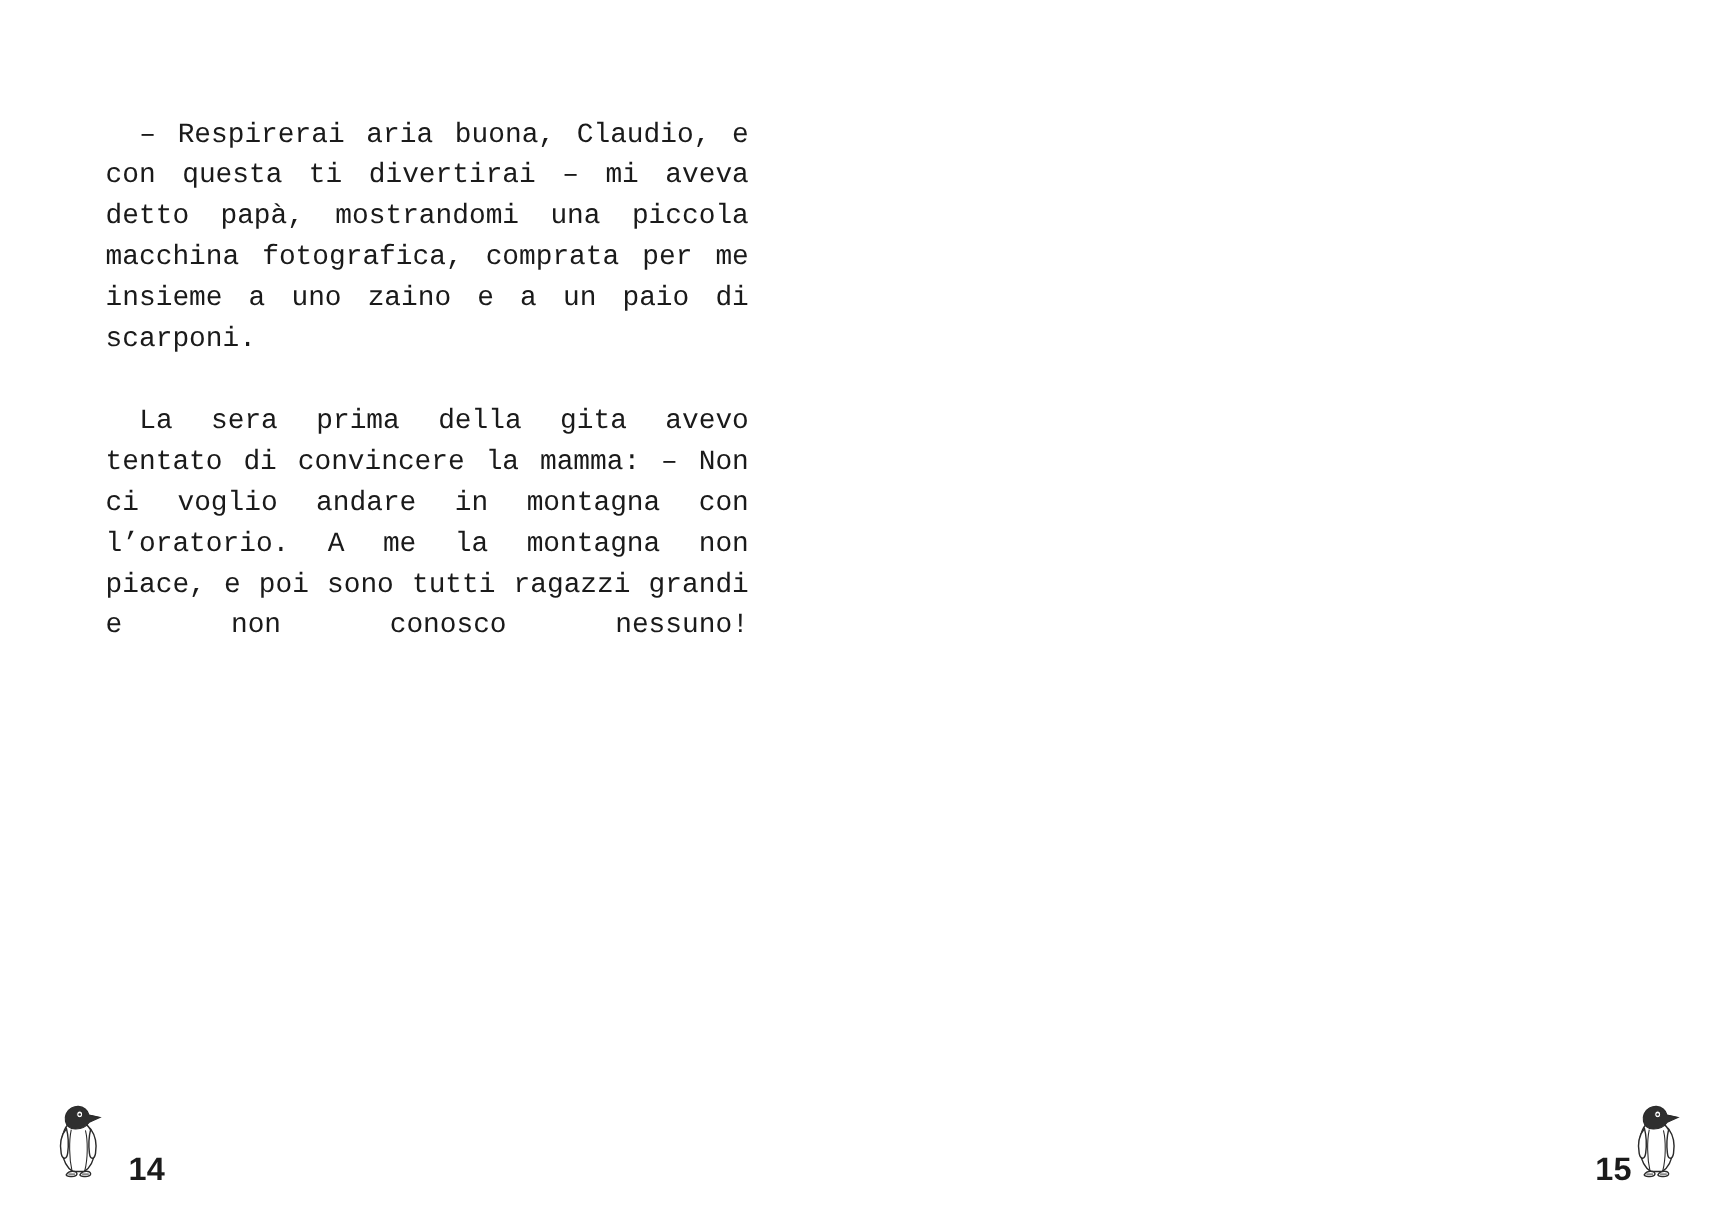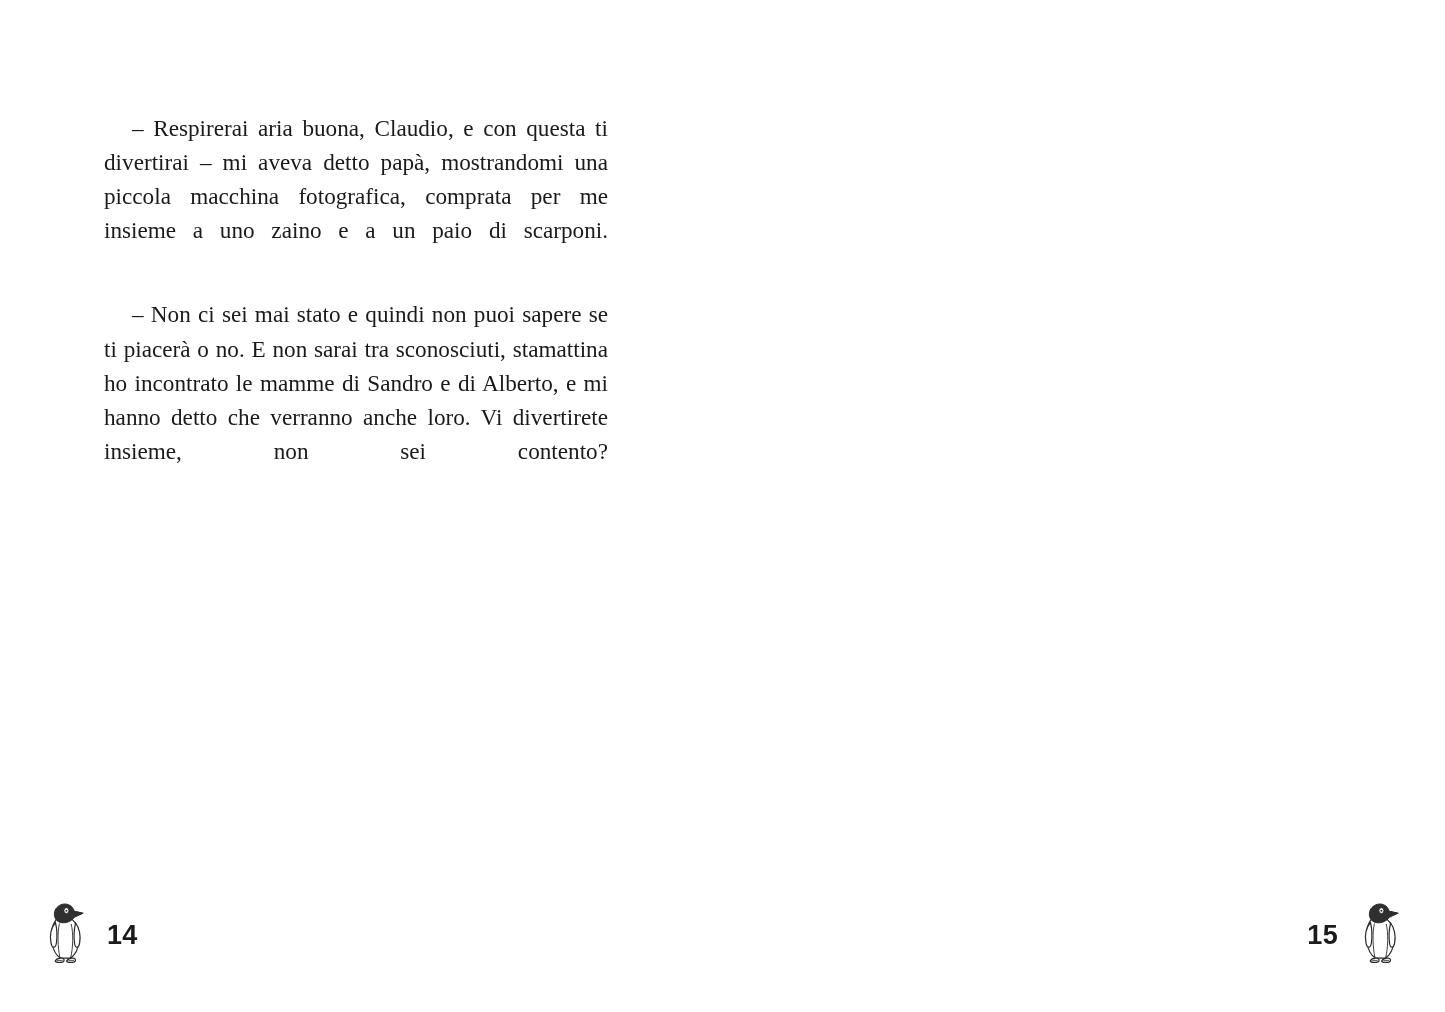--- a/index.html
+++ b/index.html
@@ -43,68 +43,68 @@
     color: #1a1a1a;
     -webkit-font-smoothing: antialiased;
     hyphens: manual;
   }
   .textcol.left-col {
     left: 88px;
     top: 95px;
     width: 536px;
   }
   .textcol p {
-    margin: 16px;
+    margin: 0;
     text-indent: 28px;
+    font-family: Liberation Mono, monospace;
   }
   
   .textcol p::after {
     content: "";
     display: inline-block;
     width: 100%;
   }
 
   
   .footer {
     position: absolute;
     bottom: 0;
     height: 110px;
     display: flex;
-    align-items: center;
+    align-items: flex-end;
   }
   .footer-left {
     left: 45px;
     bottom: 22px;
     gap: 22px;
   }
   .footer-right {
     right: 45px;
     bottom: 22px;
-    gap: 22px;
     flex-direction: row;
   }
   .folio {
     font-family: "Liberation Sans", "DejaVu Sans", sans-serif;
     font-size: 27px;
     font-weight: 600;
     color: #1b1b1b;
     letter-spacing: 0.3px;
   }
   .penguin { display: block; }
 </style>
 </head>
 <body>
 
 <div class="spread">
 
   <div class="page page-left">
 
     <div class="textcol left-col">
       <p>– Respirerai aria buona, Claudio, e con questa ti divertirai – mi aveva detto papà, mostrandomi una piccola macchina fotografica, comprata per me insieme a uno zaino e a un paio di scarponi.</p>
-      <p>– Non ci sei mai stato e quindi non puoi sapere se ti piacerà o no. E non sarai tra sconosciuti, stamattina ho incontrato le mamme di Sandro e di Alberto, e mi hanno detto che verranno anche loro. Vi divertirete insieme, non sei contento?</p>
+      <p>La sera prima della gita avevo tentato di convincere la mamma: – Non ci voglio andare in montagna con l’oratorio. A me la montagna non piace, e poi sono tutti ragazzi grandi e non conosco nessuno!</p>
     </div>
 
     <div class="footer footer-left">
       <span class="penguin">
         <svg width="40" height="68" viewBox="0 0 40 68" aria-hidden="true">
           <g fill="none" stroke="#2b2b2b" stroke-width="1.2">
 
             <path d="M14.2 17.5 C7.5 23 5.2 33 6.6 42.5 C7.8 50.6 11.4 56.6 15.6 59.2
                      L25.2 59.2 C29.6 56.6 33.2 50.2 34 42 C34.8 33.4 32.2 24.6 26.4 19.6
                      C23.2 16.8 18.2 15 14.2 17.5 Z" fill="#ffffff"></path>

